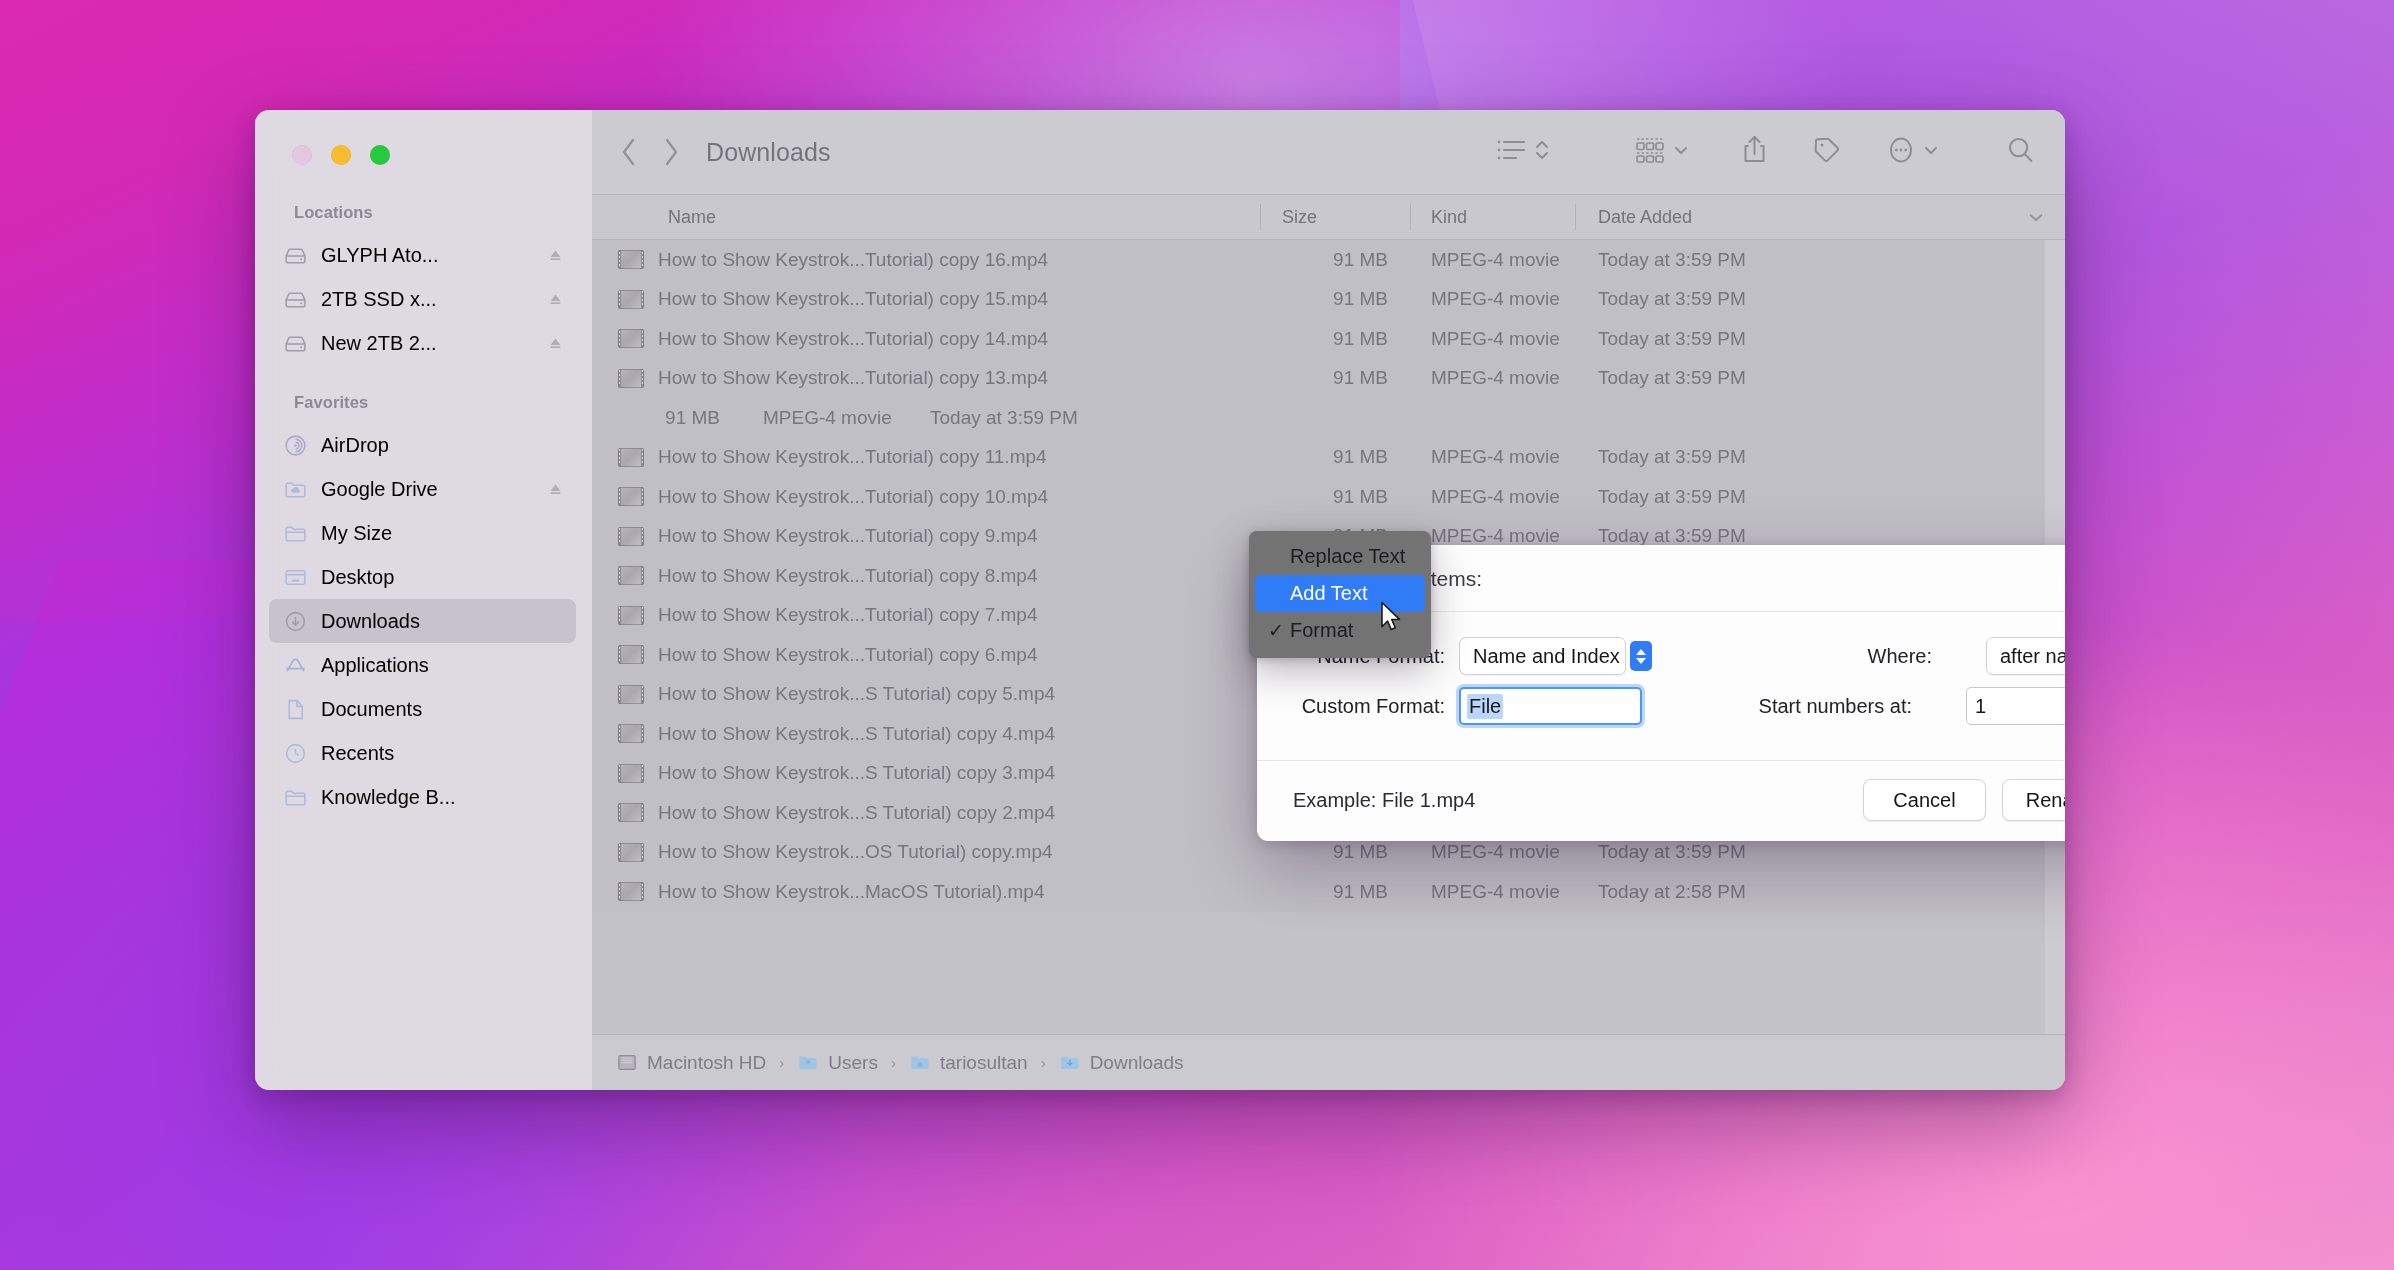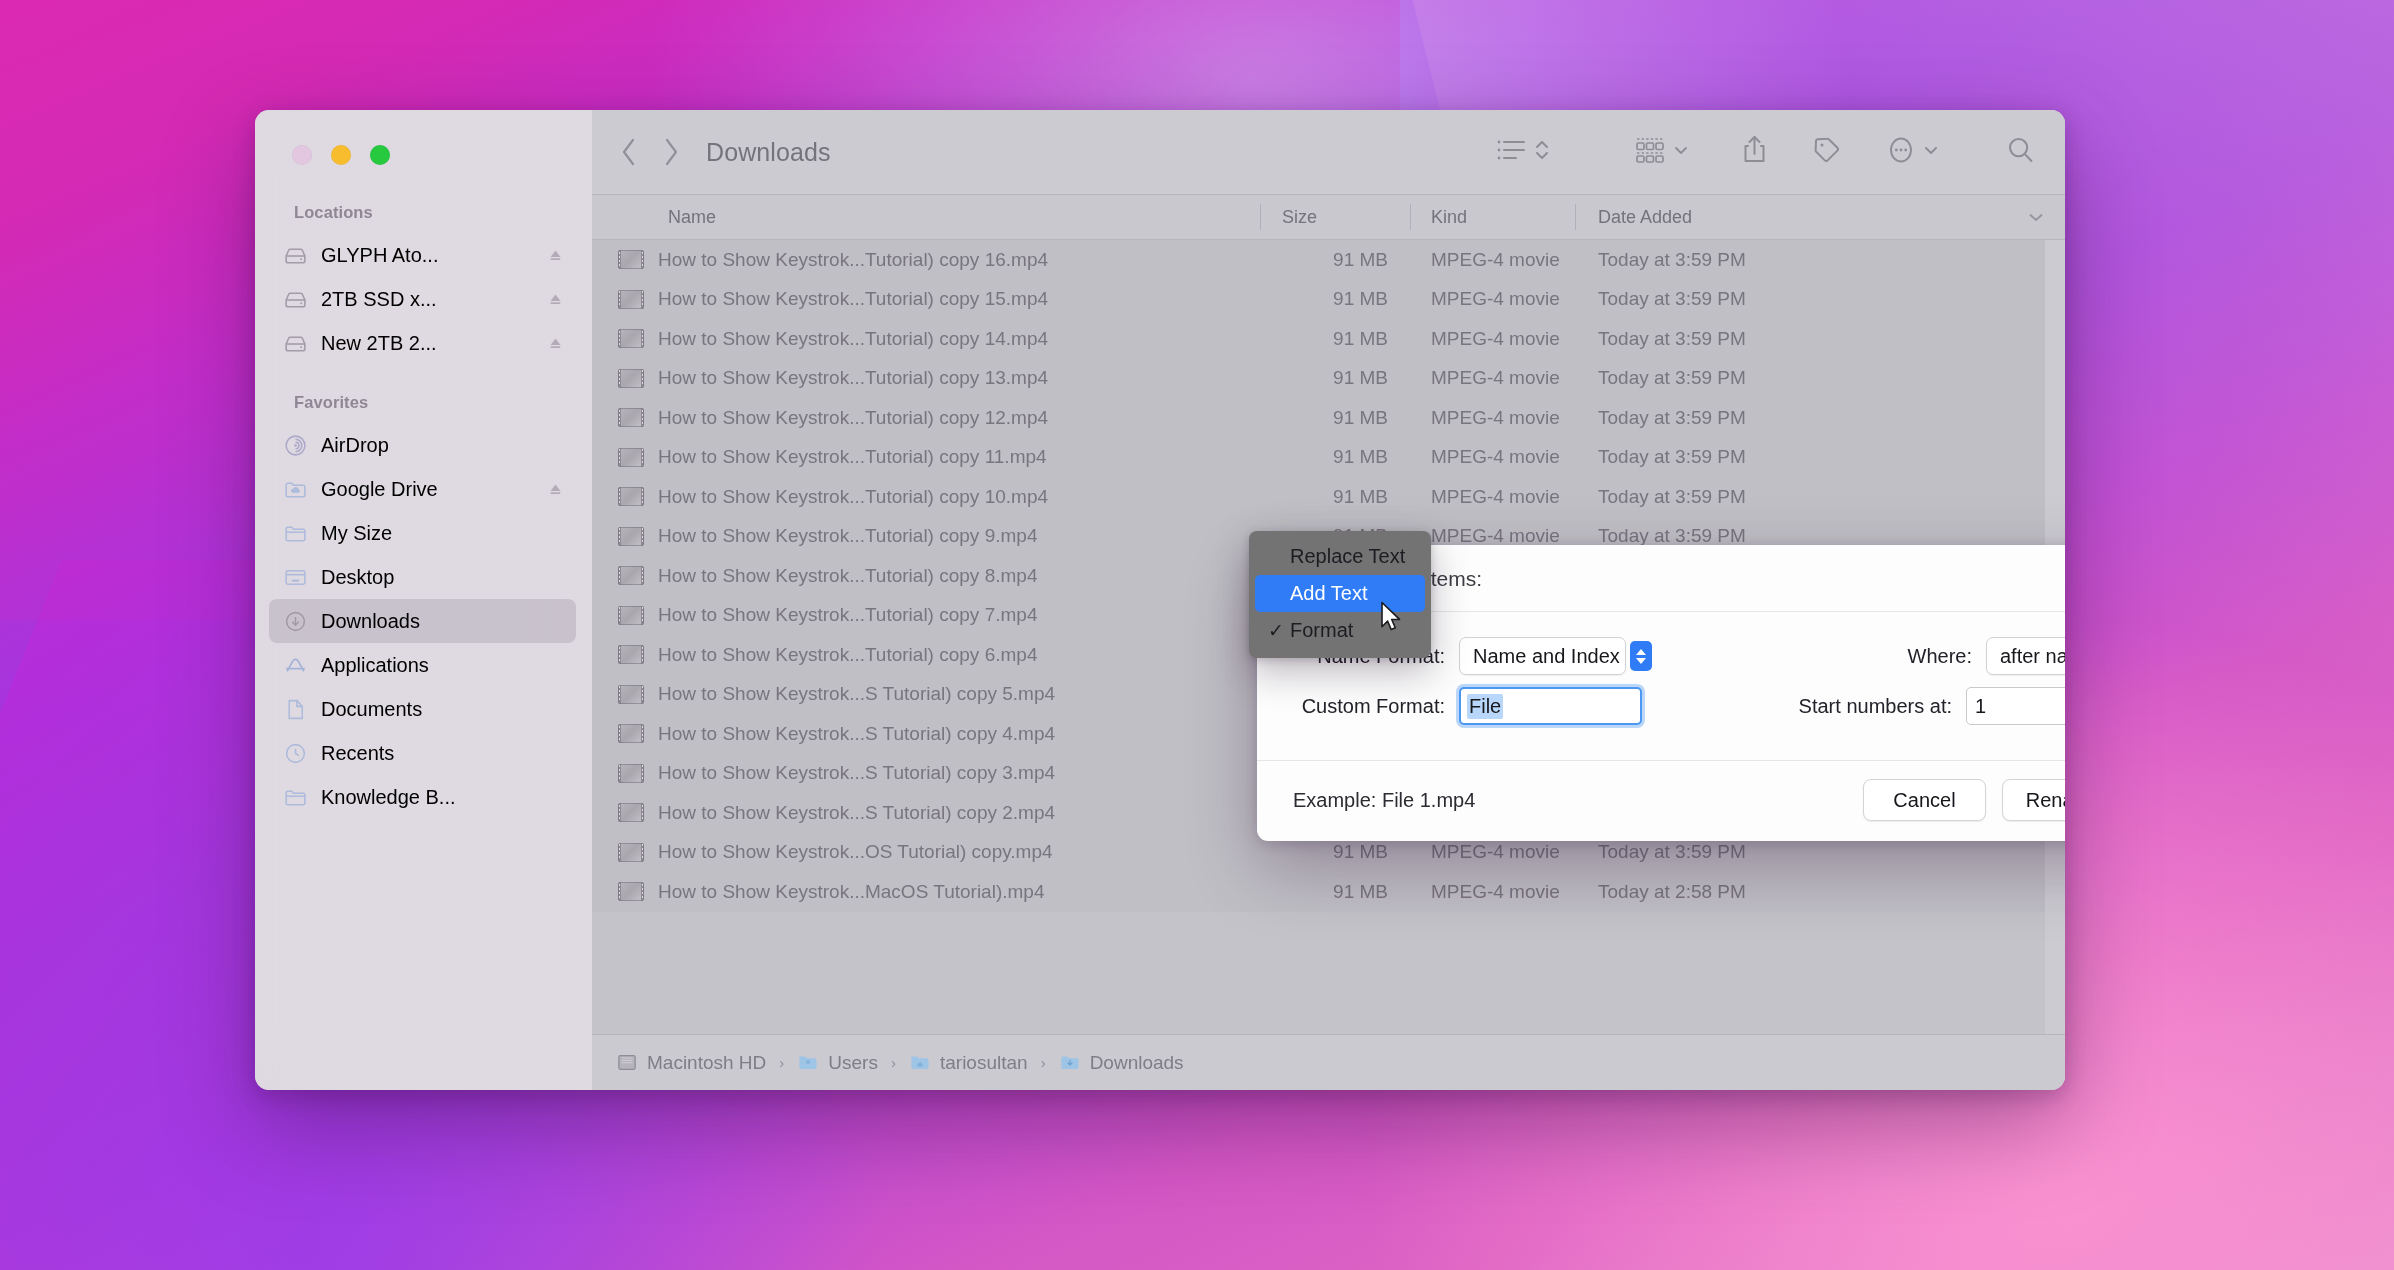--- a/index.html
+++ b/index.html
@@ -294,21 +294,21 @@
     padding: 0 6px;
   }
   #custom-format-value {
     background: #b9d7fb;
     padding: 1px 2px;
     border-radius: 2px;
   }
   #field-start-numbers { width: 155px; }
 
   #sheet-spacer-right { flex: 1 1 auto; }
-  .right-group { display: flex; align-items: center; }
+  .right-group { display: flex; align-items: center; gap: 40px; }
 
   #sheet-divider-bottom { height: 1px; background: #e6e6e8; margin-top: 6px; }
   #sheet-footer {
     display: flex; align-items: center;
     padding: 18px 32px 20px 36px;
   }
   #example-text { font-size: 20px; color: #2b2b32; }
   #footer-spacer { flex: 1 1 auto; }
   .sheet-btn {
     height: 42px; min-width: 123px;
@@ -675,24 +675,20 @@
             <div class="file-row selected">
               <div class="fr-name">
                 <span class="film-ico"></span>
                 <span class="fr-nm-text">How to Show Keystrok...Tutorial) copy 13.mp4</span>
               </div>
               <div class="fr-size">91 MB</div>
               <div class="fr-kind">MPEG-4 movie</div>
               <div class="fr-date">Today at 3:59 PM</div>
             </div>
             <div class="file-row selected">
-              <div class="fr-name">
-                <span class="film-ico"></span>
-                <span class="fr-nm-text">How to Show Keystrok...Tutorial) copy 12.mp4</span>
-              </div>
               <div class="fr-size">91 MB</div>
               <div class="fr-kind">MPEG-4 movie</div>
               <div class="fr-date">Today at 3:59 PM</div>
             </div>
             <div class="file-row selected">
               <div class="fr-name">
                 <span class="film-ico"></span>
                 <span class="fr-nm-text">How to Show Keystrok...Tutorial) copy 11.mp4</span>
               </div>
               <div class="fr-size">91 MB</div>

